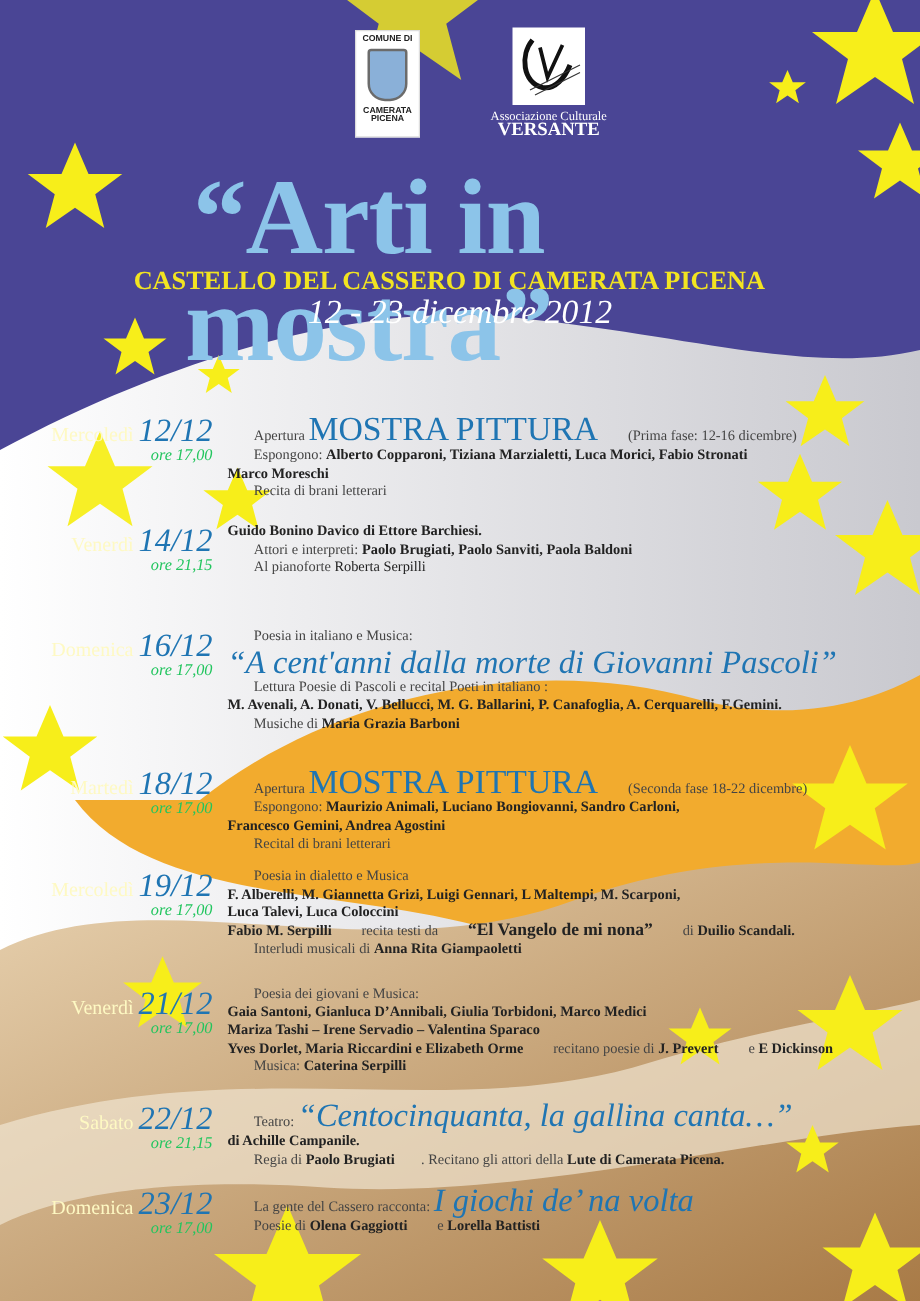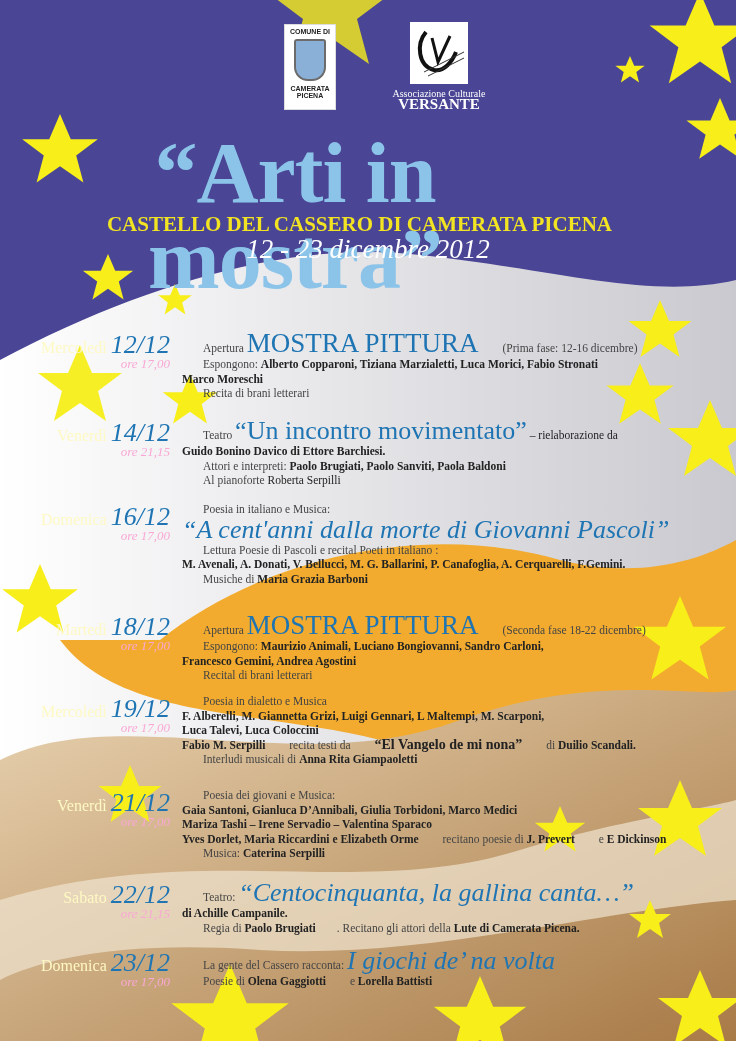--- a/index.html
+++ b/index.html
@@ -11,21 +11,21 @@
   .logo-versante{position:absolute;left:410px;top:22px;width:58px;height:62px;background:#fff;}
   .assoc{position:absolute;left:380px;top:88px;width:118px;text-align:center;color:#fff;font-size:10px;line-height:11px;}
   .assoc b{display:block;font-size:15px;}
   .title{position:absolute;left:0;width:590px;top:130px;text-align:center;color:#8cc4e9;font-size:86px;line-height:86px;font-weight:bold;letter-spacing:-1px;}
   .subtitle{position:absolute;left:0;width:612px;top:212px;text-align:right;color:#f2e421;font-size:21px;font-weight:bold;}
   .dates{position:absolute;left:0;width:736px;top:234px;text-align:center;color:#fff;font-size:27px;font-style:italic;}
   .event{position:absolute;left:0;width:736px;}
   .dcol{position:absolute;right:566px;text-align:right;white-space:nowrap;}
   .day{font-size:16px;color:#fef9c3;}
   .date{font-size:26px;color:#1f75b3;font-style:italic;font-weight:normal;margin-top:12px;}
-  .hour{display:block;font-size:13px;font-style:italic;color:#f9a8d4;margin-top:-4px;}
+  .hour{display:block;font-size:13px;font-style:italic;color:#22c55e;margin-top:-4px;}
   .body{position:absolute;left:182px;width:540px;font-size:11.5px;line-height:14.5px;color:#222;}
   .it{color:#444;margin-left:21px;}
   .b{font-weight:bold;}
   .big{font-size:26px;color:#1f75b3;font-style:italic;line-height:26px;}
   .bigu{font-size:27px;color:#1f75b3;line-height:27px;}
 </style>
 </head>
 <body>
 
 <svg class="bg" width="736" height="1041" viewBox="0 0 736 1041">
@@ -103,21 +103,20 @@
     <div><span class="it">Apertura</span> <span class="bigu">MOSTRA PITTURA</span> <span class="it">(Prima fase: 12-16 dicembre)</span></div>
     <div><span class="it">Espongono:</span> <span class="b">Alberto Copparoni, Tiziana Marzialetti, Luca Morici, Fabio Stronati</span></div>
     <div class="b">Marco Moreschi</div>
     <div class="it">Recita di brani letterari</div>
   </div>
 </div>
 
 <div class="event" style="top:418px">
   <div class="dcol"><span class="day">Venerdì</span> <span class="date">14/12</span><span class="hour">ore 21,15</span></div>
   <div class="body">
-    <div><span class="it">Teatro</span> <span class="big" style="font-style:normal">“Un incontro movimentato”</span> <span>– rielaborazione da</span></div>
     <div class="b">Guido Bonino Davico di Ettore Barchiesi.</div>
     <div><span class="it">Attori e interpreti:</span> <span class="b">Paolo Brugiati, Paolo Sanviti, Paola Baldoni</span></div>
     <div><span class="it">Al pianoforte</span> <span>Roberta Serpilli</span></div>
   </div>
 </div>
 
 <div class="event" style="top:502px">
   <div class="dcol"><span class="day">Domenica</span> <span class="date">16/12</span><span class="hour">ore 17,00</span></div>
   <div class="body">
     <div class="it">Poesia in italiano e Musica:</div>

